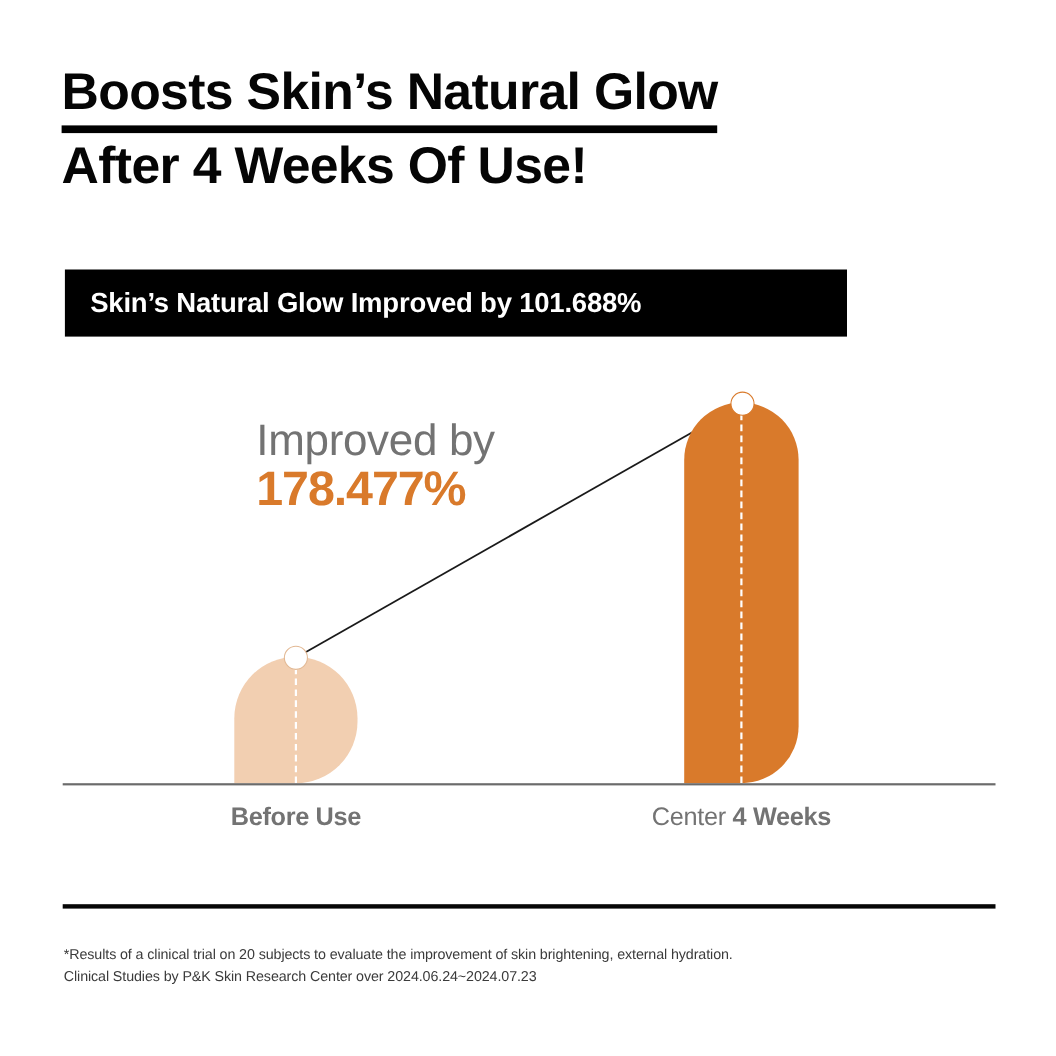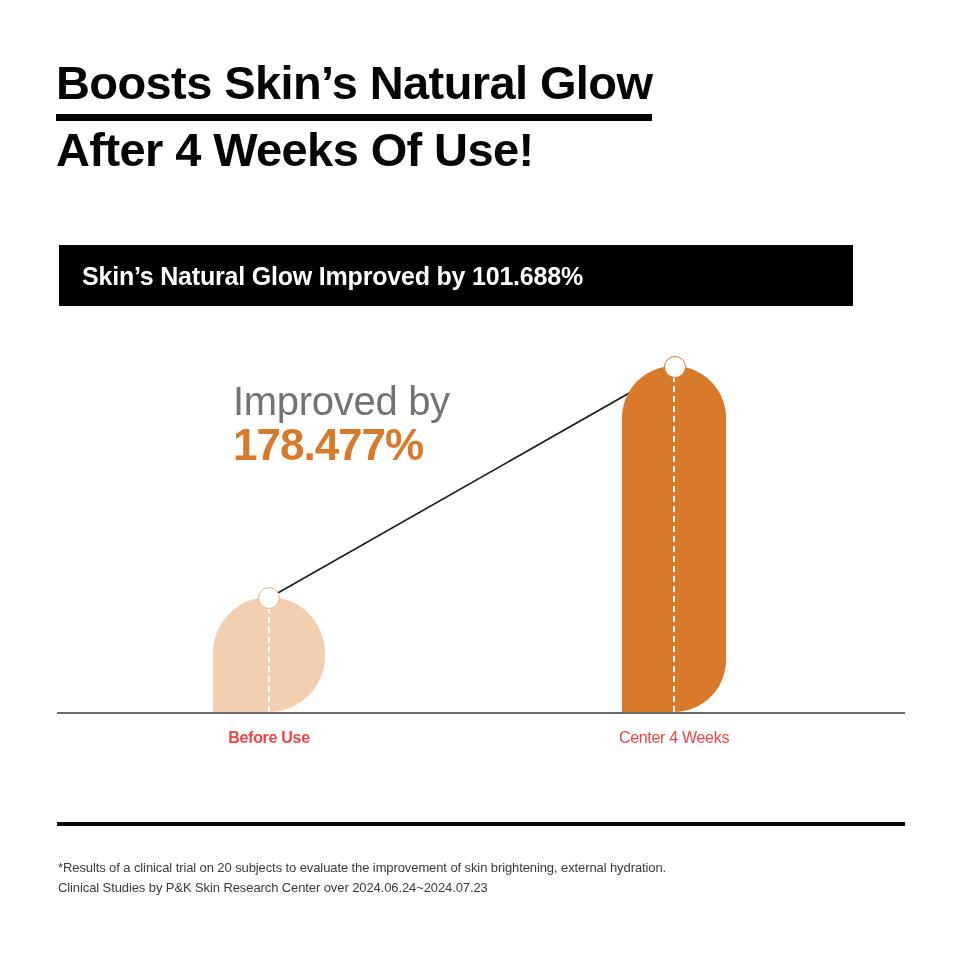--- a/index.html
+++ b/index.html
@@ -40,21 +40,21 @@
     display: inline-block;
     border-bottom: 7px solid #000000;
     padding-bottom: 2px;
   }
 
   
   .banner {
     position: absolute;
     left: 59px;
     top: 245px;
-    width: 794px;
+    width: 711px;
     height: 61px;
     background: #000000;
   }
   .banner-text {
     position: absolute;
     left: 23px;
     top: 50%;
     transform: translateY(-50%);
     color: #ffffff;
     font-size: 25px;
@@ -156,39 +156,39 @@
     font-weight: 700;
     color: #d97a2b;
     letter-spacing: -1px;
     white-space: nowrap;
   }
 
   
   .xlabel {
     position: absolute;
     top: 729px;
-    font-size: 16px;
-    font-weight: 700;
-    color: #ef4444;
+    font-size: 23px;
+    font-weight: 700;
+    color: #737373;
     letter-spacing: -0.3px;
     white-space: nowrap;
     text-align: center;
   }
   .xlabel-before {
     left: 194px;
     width: 150px;
     font-weight: 600;
   }
   .xlabel-after {
     left: 578px;
     width: 192px;
     font-weight: 400;
   }
   .xlabel-after .strong {
-    font-weight: 400;
+    font-weight: 700;
     text-align: center;
   }
 
   
   .footer-rule {
     position: absolute;
     left: 57px;
     top: 822px;
     width: 848px;
     height: 4px;

